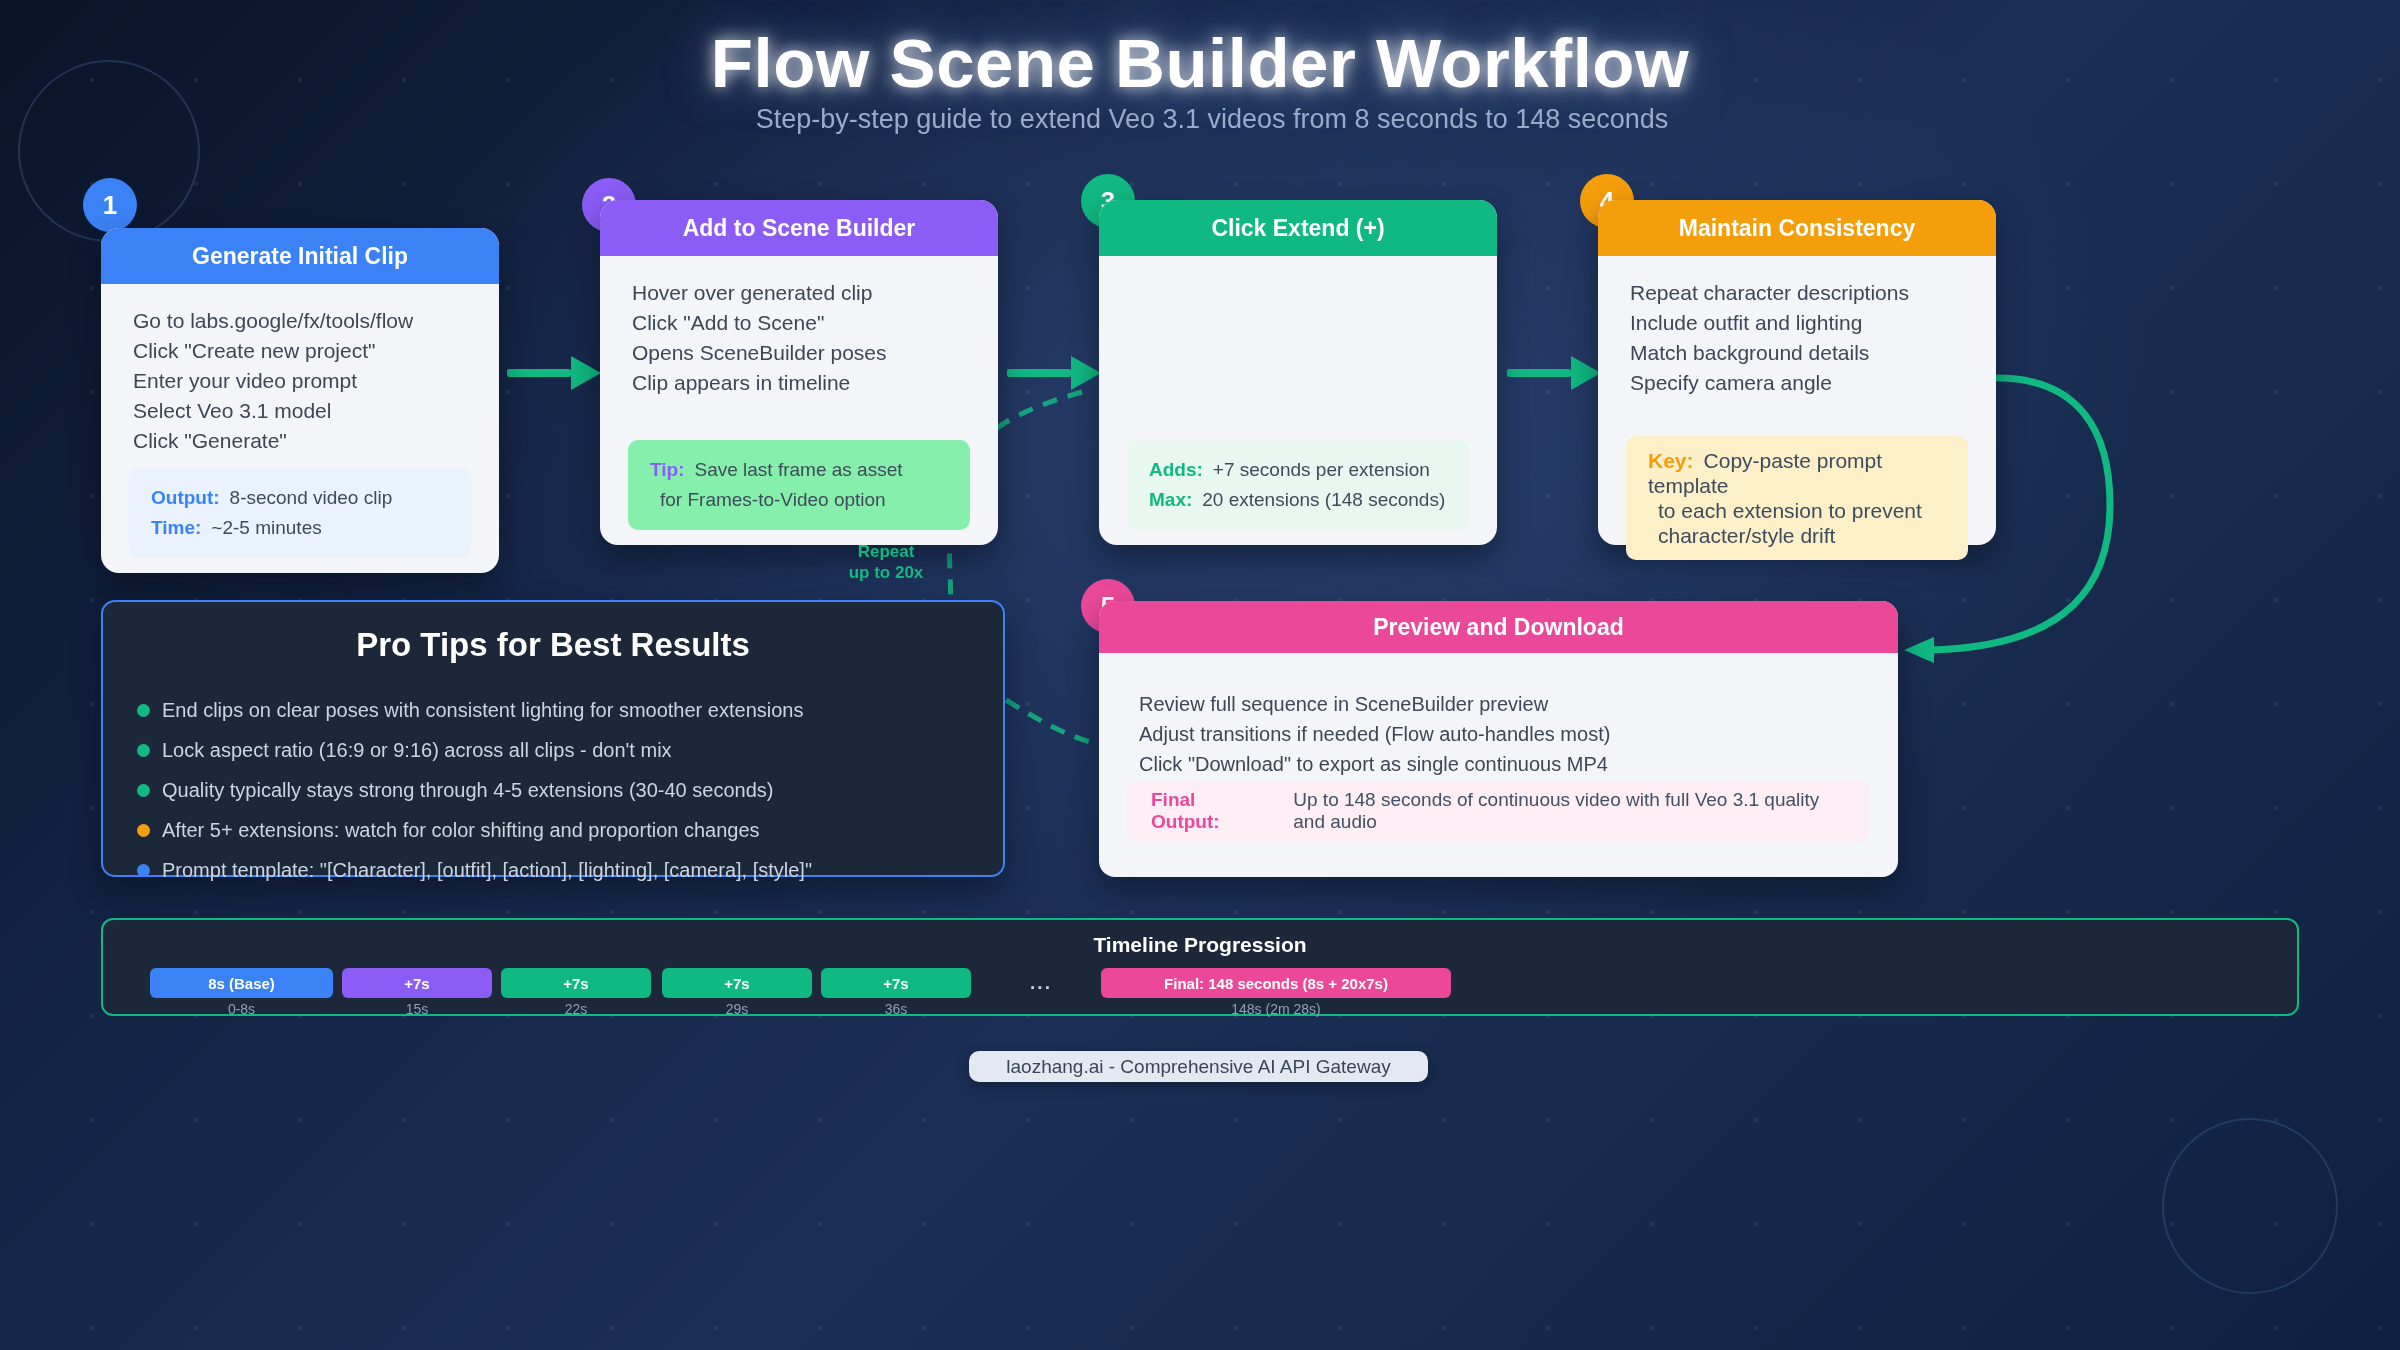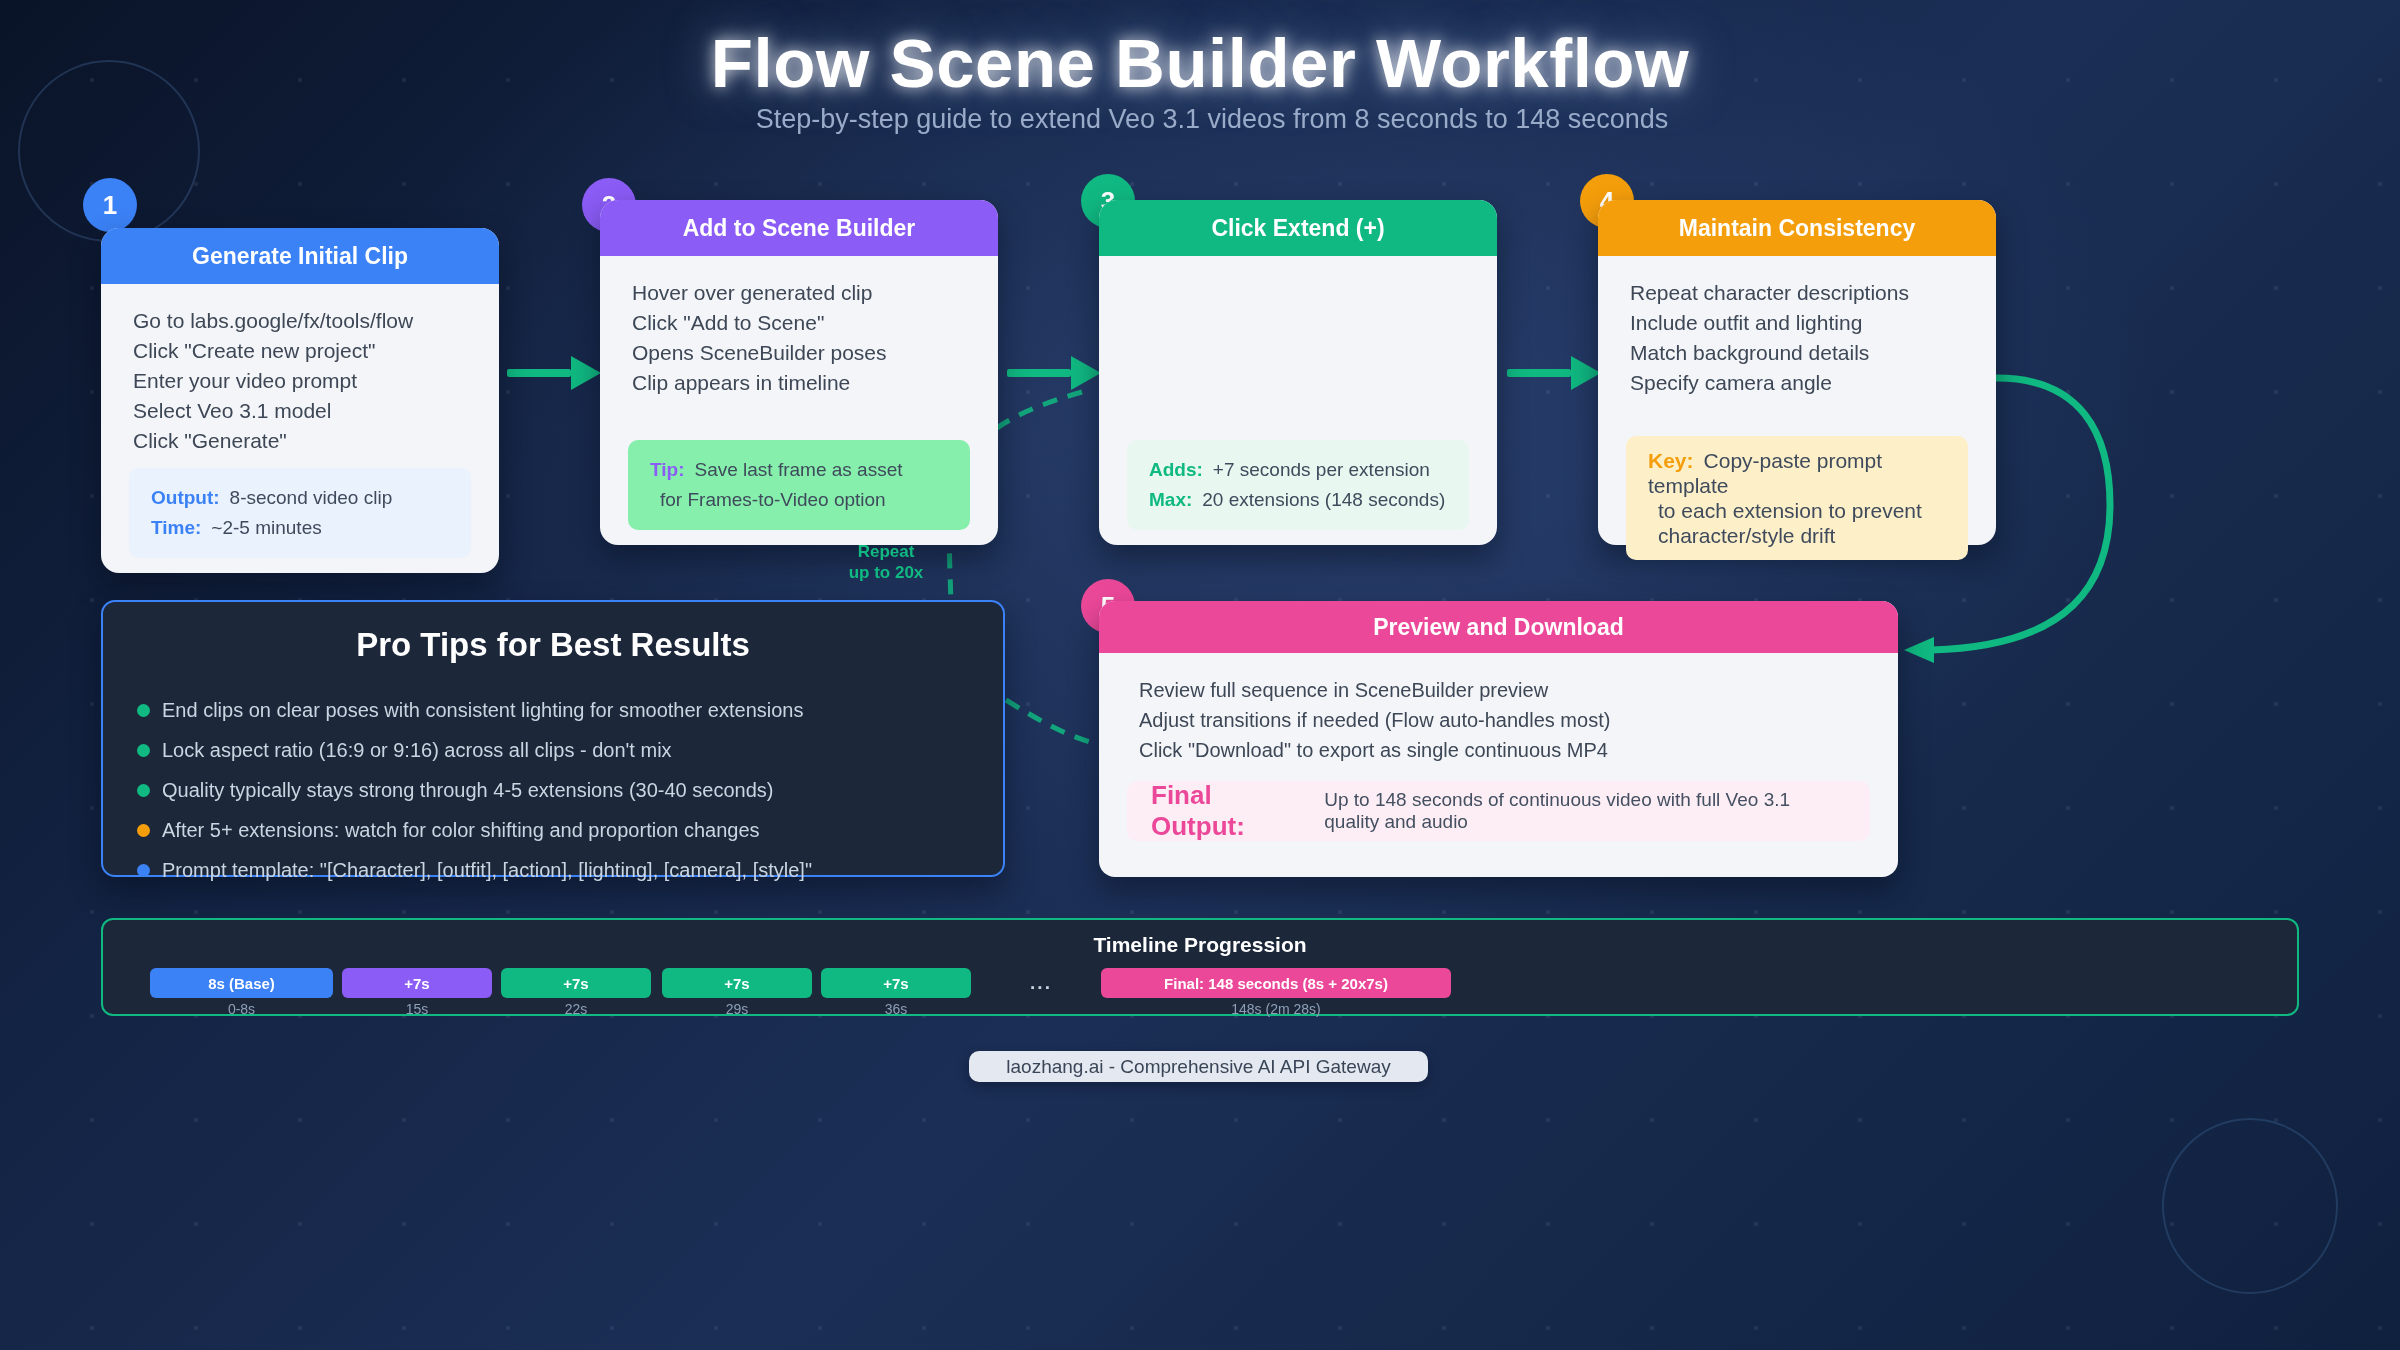--- a/index.html
+++ b/index.html
@@ -64,25 +64,25 @@
   .protips-title{margin:24px 0 0 0;text-align:center;color:#ffffff;font-size:33px;font-weight:bold;}
   .protips-list{list-style:none;margin:26px 0 0 0;padding:0 0 0 34px;}
   .protips-list li{display:flex;align-items:center;height:40px;}
   .tip-dot{width:13px;height:13px;border-radius:50%;margin-right:12px;flex:0 0 auto;}
   .dot-g{background:var(--accent-green);} .dot-o{background:var(--accent-orange);} .dot-b{background:var(--accent-blue);}
   .tip-text{font-size:20px;color:#cbd5e1;}
 
   .preview-card{position:absolute;left:1099px;top:601px;width:799px;height:276px;border-radius:16px;
     background:#f3f5f8;z-index:2;box-shadow:0 14px 30px rgba(4,10,25,0.45);}
   .preview-card .card-header{height:52px;border-radius:16px 16px 0 0;}
-  .preview-steps{list-style:none;margin:0;padding:22px 30px 0 40px;}
+  .preview-steps{list-style:none;margin:0;padding:36px 30px 0 40px;}
   .preview-steps li{font-size:20px;color:#3d4756;line-height:30px;}
   .final-box{position:absolute;left:28px;right:28px;top:180px;height:60px;border-radius:10px;
     background:#fdeef5;display:flex;align-items:center;padding:0 24px;}
-  .final-label{color:var(--accent-pink);font-weight:bold;font-size:26px;margin-right:36px;}
+  .final-label{color:var(--accent-pink);font-weight:bold;font-size:19px;margin-right:36px;}
   .final-text{color:#445061;font-size:19px;}
 
   .timeline{position:absolute;left:101px;top:918px;width:2198px;height:98px;z-index:2;box-sizing:border-box;
     background:#1c2739;border:2px solid var(--accent-green);border-radius:12px;}
   .timeline-title{margin:13px 0 0 0;text-align:center;color:#ffffff;font-size:21px;font-weight:bold;}
   .tseg{position:absolute;top:48px;height:30px;border-radius:6px;display:flex;align-items:center;justify-content:center;
     color:#ffffff;font-weight:bold;font-size:15px;}
   .tseg-blue{background:var(--accent-blue);} .tseg-purple{background:var(--accent-purple);}
   .tseg-green{background:var(--accent-green);} .tseg-pink{background:var(--accent-pink);}
   .tdots{position:absolute;top:48px;height:30px;display:flex;align-items:center;justify-content:center;

